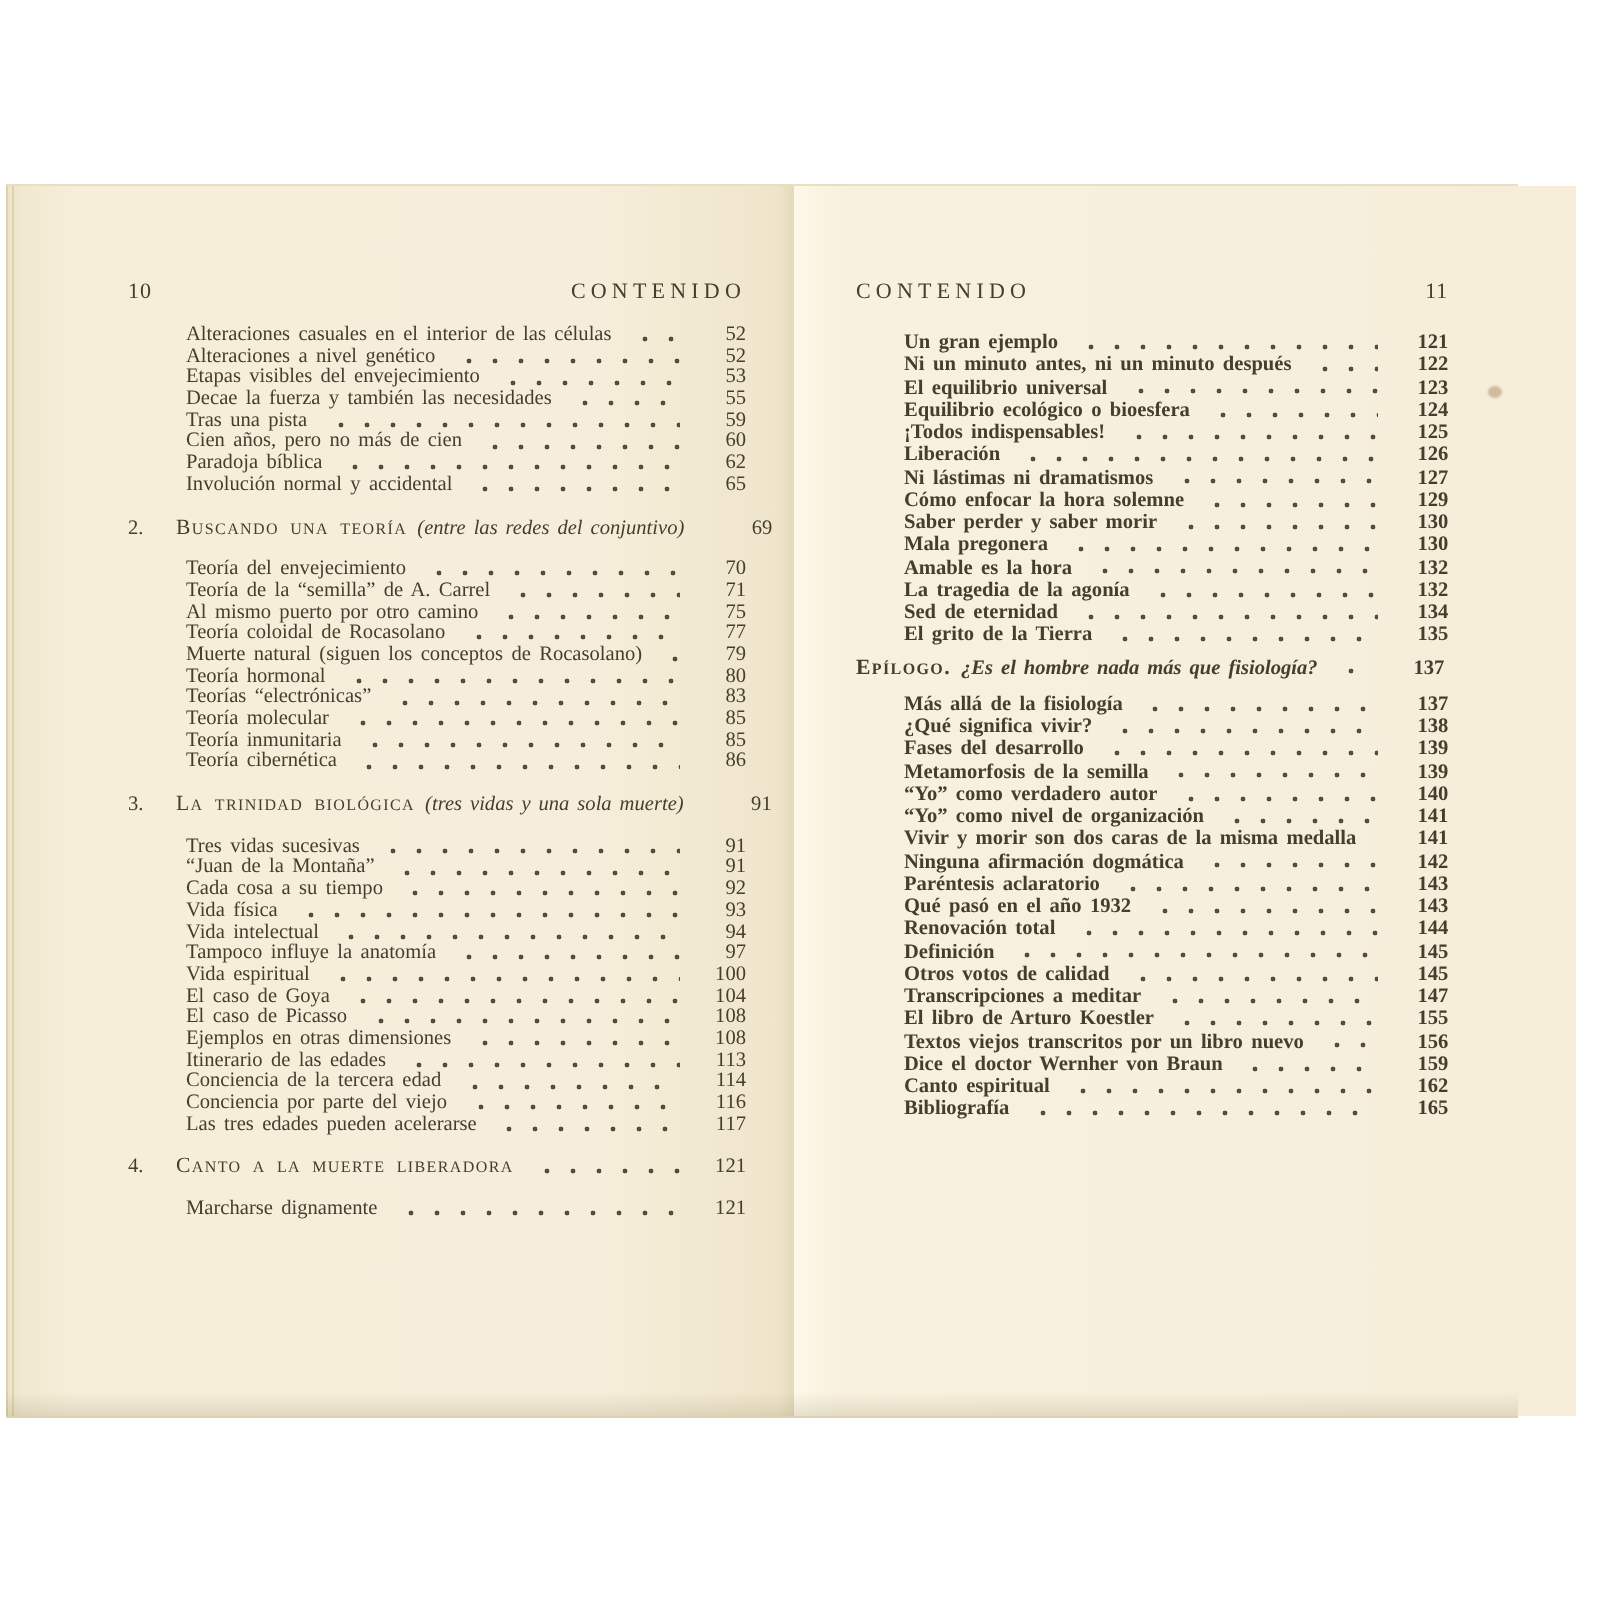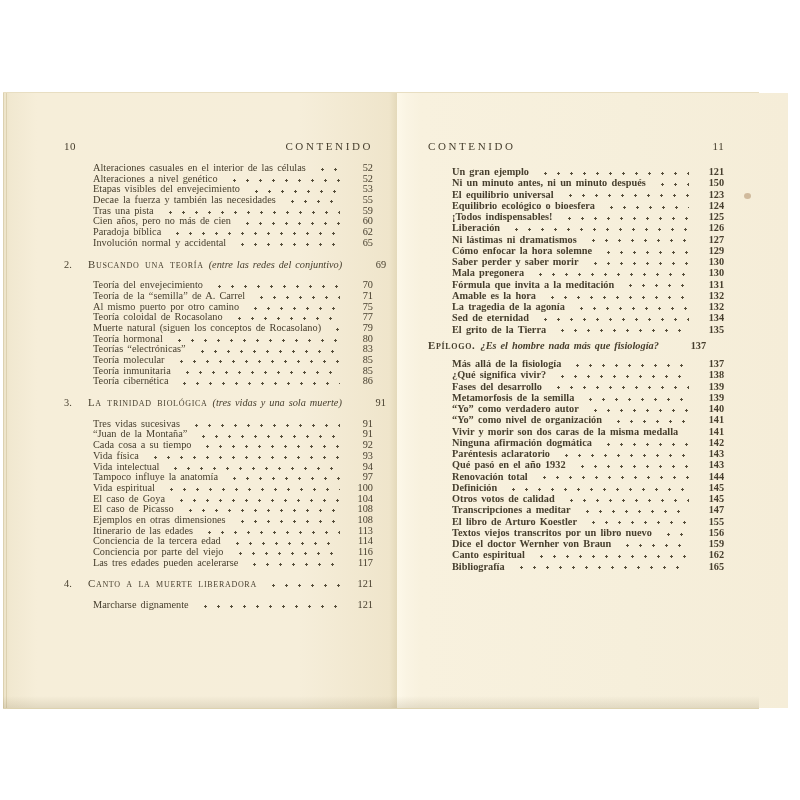--- a/index.html
+++ b/index.html
@@ -60,21 +60,21 @@
   .leader{
     flex:1 1 auto;align-self:stretch;margin:0 9px 0 7px;min-width:4px;
     background-image:radial-gradient(circle,#554d39 1.05px,rgba(0,0,0,0) 1.35px);
     background-size:13px 5px;background-repeat:repeat-x;
     background-position:3px calc(100% - 1.5px);
   }
   .leader.nodots{background:none;}
   .n{flex:0 0 auto;text-align:right;min-width:24px;font-size:10.3px;}
   .page-right .n{min-width:26px;}
   .sec{margin:10px 0 11px 0;}
-  .page-right .sec{margin:5px 18px 7px 0;}
+  .page-right .sec{margin:5px 2px 7px 0;}
   .sec .num{flex:0 0 24px;}
   .sc{font-variant:small-caps;letter-spacing:.7px;word-spacing:2.2px;font-size:10.8px;}
   .sub{font-style:italic;margin-left:5px;word-spacing:1.4px;}
 </style>
 </head>
 <body>
 
 <div class="book">
   <div class="page page-left">
     <div class="phead">
@@ -287,21 +287,21 @@
     <div class="toc">
         <div class="entries">
           <div class="row">
             <span class="t">Un gran ejemplo</span>
             <span class="leader"></span>
             <span class="n">121</span>
           </div>
           <div class="row">
             <span class="t">Ni un minuto antes, ni un minuto después</span>
             <span class="leader"></span>
-            <span class="n">150</span>
+            <span class="n">122</span>
           </div>
           <div class="row">
             <span class="t">El equilibrio universal</span>
             <span class="leader"></span>
             <span class="n">123</span>
           </div>
           <div class="row">
             <span class="t">Equilibrio ecológico o bioesfera</span>
             <span class="leader"></span>
             <span class="n">124</span>
@@ -328,25 +328,20 @@
           </div>
           <div class="row">
             <span class="t">Saber perder y saber morir</span>
             <span class="leader"></span>
             <span class="n">130</span>
           </div>
           <div class="row">
             <span class="t">Mala pregonera</span>
             <span class="leader"></span>
             <span class="n">130</span>
-          </div>
-          <div class="row">
-            <span class="t">Fórmula que invita a la meditación</span>
-            <span class="leader"></span>
-            <span class="n">131</span>
           </div>
           <div class="row">
             <span class="t">Amable es la hora</span>
             <span class="leader"></span>
             <span class="n">132</span>
           </div>
           <div class="row">
             <span class="t">La tragedia de la agonía</span>
             <span class="leader"></span>
             <span class="n">132</span>

